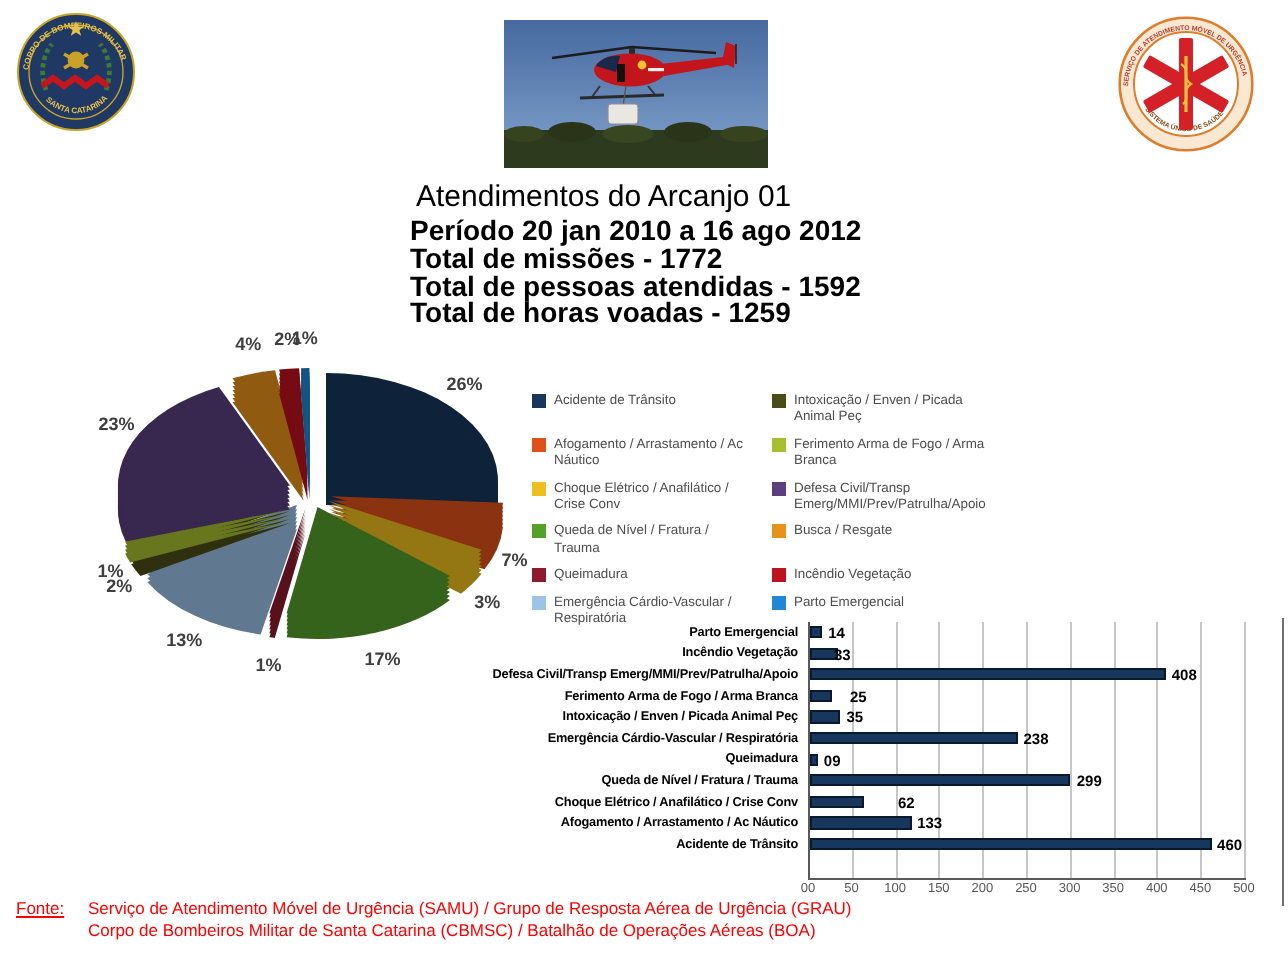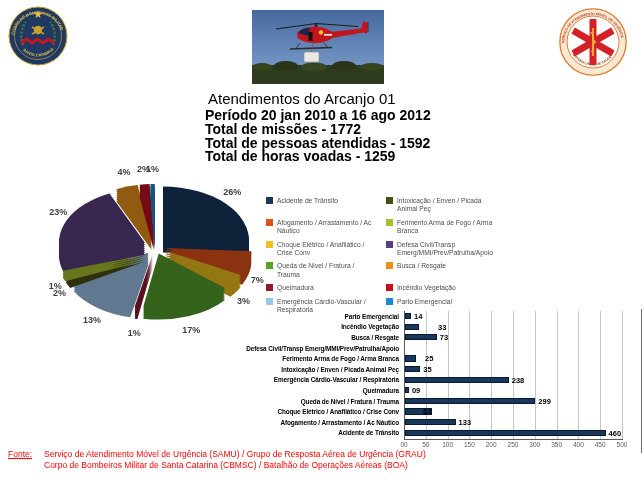--- a/index.html
+++ b/index.html
@@ -316,35 +316,30 @@
             <div class="bbar" style="width: 6.1px; background: rgb(23, 55, 93);"></div>
             <span class="bval" style="left: 10.104px;">14</span>
           </div>
         </div>
         <div class="brow">
           <div class="bcat">
             <span>Incêndio Vegetação</span>
           </div>
           <div class="btrack">
             <div class="bbar" style="width: 14.4px; background: rgb(23, 55, 93);"></div>
-            <span class="bval" style="left: 34px;">33</span>
-          </div>
-        </div>
-        <div class="brow">
-          <div class="bcat">
-            <span>Busca / Resgate</span>
-          </div>
-          <div class="btrack">
-            <div class="bbar" style="width: 31.8px; background: rgb(23, 55, 93);"></div>
-            <span class="bval" style="left: 35.828px;">73</span>
+            <span class="bval" style="left: 13px;">33</span>
           </div>
         </div>
         <div class="brow">
           <div class="bcat">
             <span>Defesa Civil/Transp Emerg/MMI/Prev/Patrulha/Apoio</span>
+          </div>
+          <div class="btrack">
+            <div class="bbar" style="width: 177.9px; background: rgb(23, 55, 93);"></div>
+            <span class="bval" style="left: 181.888px;">408</span>
           </div>
         </div>
         <div class="brow">
           <div class="bcat">
             <span>Ferimento Arma de Fogo / Arma Branca</span>
           </div>
           <div class="btrack">
             <div class="bbar" style="width: 10.9px; background: rgb(23, 55, 93);"></div>
             <span class="bval" style="left: 21px;">25</span>
           </div>
@@ -384,21 +379,21 @@
             <div class="bbar" style="width: 130.4px; background: rgb(23, 55, 93);"></div>
             <span class="bval" style="left: 134.364px;">299</span>
           </div>
         </div>
         <div class="brow">
           <div class="bcat">
             <span>Choque Elétrico / Anafilático / Crise Conv</span>
           </div>
           <div class="btrack">
             <div class="bbar" style="width: 27px; background: rgb(23, 55, 93);"></div>
-            <span class="bval" style="left: 19px;">62</span>
+            <span class="bval" style="left: 45px;">62</span>
           </div>
         </div>
         <div class="brow">
           <div class="bcat">
             <span>Afogamento / Arrastamento / Ac Náutico</span>
           </div>
           <div class="btrack">
             <div class="bbar" style="width: 50.6px; background: rgb(23, 55, 93);"></div>
             <span class="bval" style="left: 54.576px;">133</span>
           </div>

